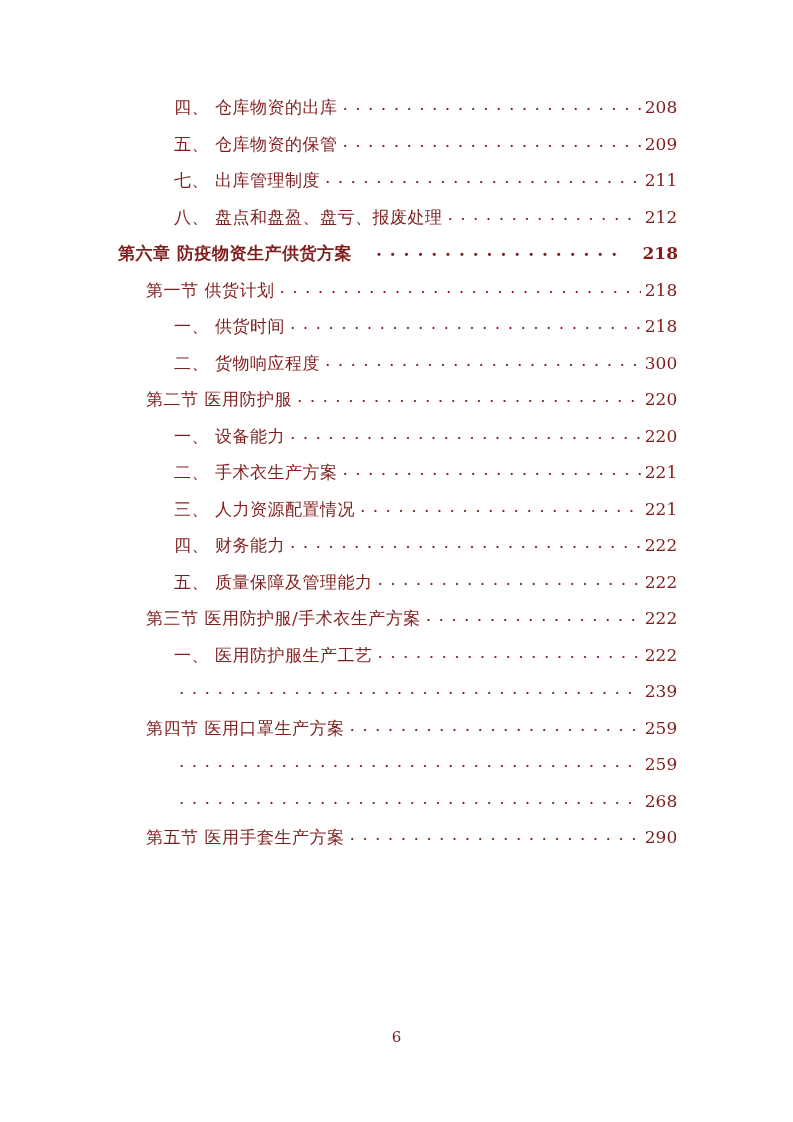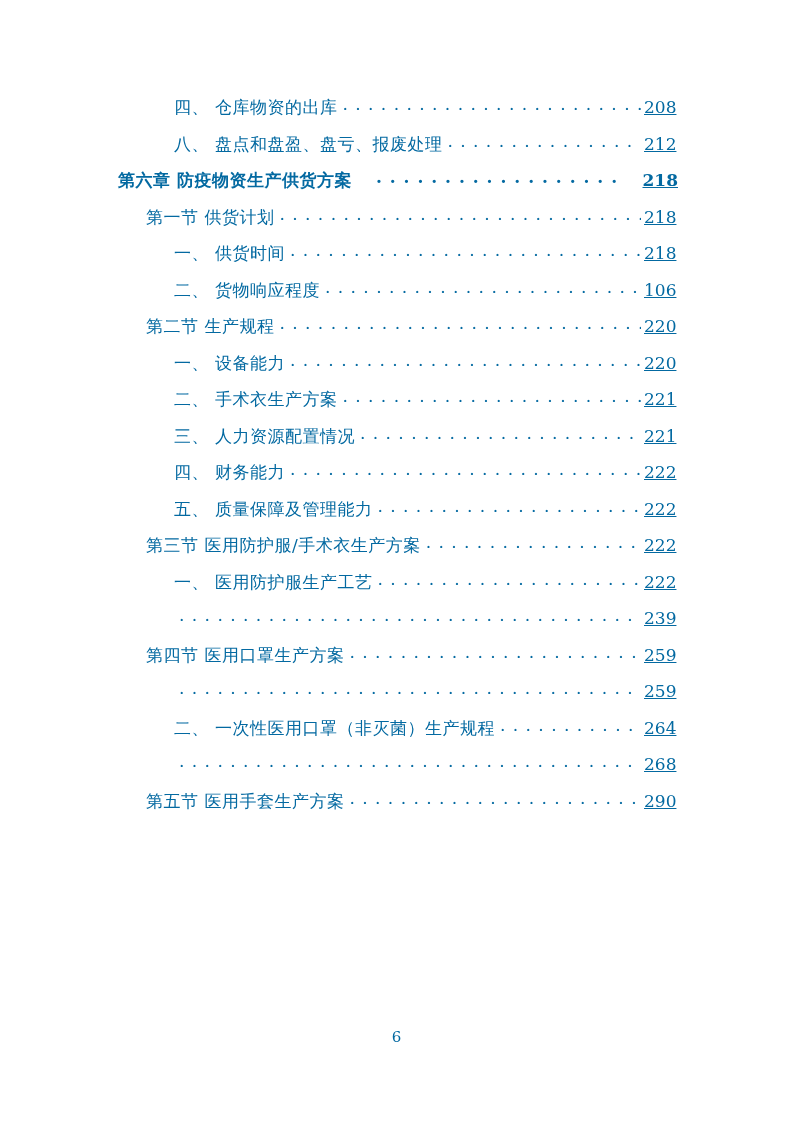--- a/index.html
+++ b/index.html
@@ -6,21 +6,21 @@
     margin: 0;
     padding: 0;
     background: #ffffff;
   }
   .page {
     position: relative;
     width: 793px;
     height: 1122px;
     background: #ffffff;
     font-family: "DejaVu Serif", "Liberation Serif", serif;
-    color: #0369a1;
+    color: #7f1d1d;
     overflow: hidden;
     box-sizing: border-box;
   }
   .toc {
     position: absolute;
     left: 118px;
     top: 96px;
     width: 560px;
   }
   .toc-row {
@@ -46,23 +46,22 @@
     content: ". . . . . . . . . . . . . . . . . . . . . . . . . . . . . . . . . . . . . . . . . . . . . . . . . . . . . . . . . . . . . . . . . . . . . . . . . . . . . . .";
     position: absolute;
     left: 0;
     bottom: 0;
     white-space: nowrap;
     letter-spacing: 1px;
     font-size: 17px;
   }
   .toc-row .page-num {
     flex: 0 0 auto;
-    text-align: left;
+    text-align: center;
     min-width: 34px;
-    text-decoration: underline;
   }
 
   
   .lvl-chapter { margin-left: 0px; font-weight: bold; gap: 19px; }
   .lvl-section { margin-left: 28px; }
   .lvl-item    { margin-left: 56px; }
 
   .lvl-chapter .page-num { font-weight: bold; }
 
   .folio {
@@ -80,20 +79,30 @@
 
 <div class="page">
 
   <div class="toc" id="toc">
       <div class="toc-row lvl-item">
         <span class="label">四、 仓库物资的出库</span>
         <span class="leader"></span>
         <span class="page-num">208</span>
       </div>
       <div class="toc-row lvl-item">
+        <span class="label">五、 仓库物资的保管</span>
+        <span class="leader"></span>
+        <span class="page-num">209</span>
+      </div>
+      <div class="toc-row lvl-item">
+        <span class="label">七、 出库管理制度</span>
+        <span class="leader"></span>
+        <span class="page-num">211</span>
+      </div>
+      <div class="toc-row lvl-item">
         <span class="label">八、 盘点和盘盈、盘亏、报废处理</span>
         <span class="leader"></span>
         <span class="page-num">212</span>
       </div>
       <div class="toc-row lvl-chapter">
         <span class="label">第六章  防疫物资生产供货方案</span>
         <span class="leader"></span>
         <span class="page-num">218</span>
       </div>
       <div class="toc-row lvl-section">
@@ -102,24 +111,24 @@
         <span class="page-num">218</span>
       </div>
       <div class="toc-row lvl-item">
         <span class="label">一、 供货时间</span>
         <span class="leader"></span>
         <span class="page-num">218</span>
       </div>
       <div class="toc-row lvl-item">
         <span class="label">二、 货物响应程度</span>
         <span class="leader"></span>
-        <span class="page-num">106</span>
+        <span class="page-num">300</span>
       </div>
       <div class="toc-row lvl-section">
-        <span class="label">第二节 生产规程</span>
+        <span class="label">第二节 医用防护服</span>
         <span class="leader"></span>
         <span class="page-num">220</span>
       </div>
       <div class="toc-row lvl-item">
         <span class="label">一、 设备能力</span>
         <span class="leader"></span>
         <span class="page-num">220</span>
       </div>
       <div class="toc-row lvl-item">
         <span class="label">二、 手术衣生产方案</span>
@@ -158,25 +167,20 @@
       <div class="toc-row lvl-section">
         <span class="label">第四节 医用口罩生产方案</span>
         <span class="leader"></span>
         <span class="page-num">259</span>
       </div>
       <div class="toc-row lvl-item">
         <span class="leader"></span>
         <span class="page-num">259</span>
       </div>
       <div class="toc-row lvl-item">
-        <span class="label">二、 一次性医用口罩（非灭菌）生产规程</span>
-        <span class="leader"></span>
-        <span class="page-num">264</span>
-      </div>
-      <div class="toc-row lvl-item">
         <span class="leader"></span>
         <span class="page-num">268</span>
       </div>
       <div class="toc-row lvl-section">
         <span class="label">第五节 医用手套生产方案</span>
         <span class="leader"></span>
         <span class="page-num">290</span>
       </div>
     </div>
 

